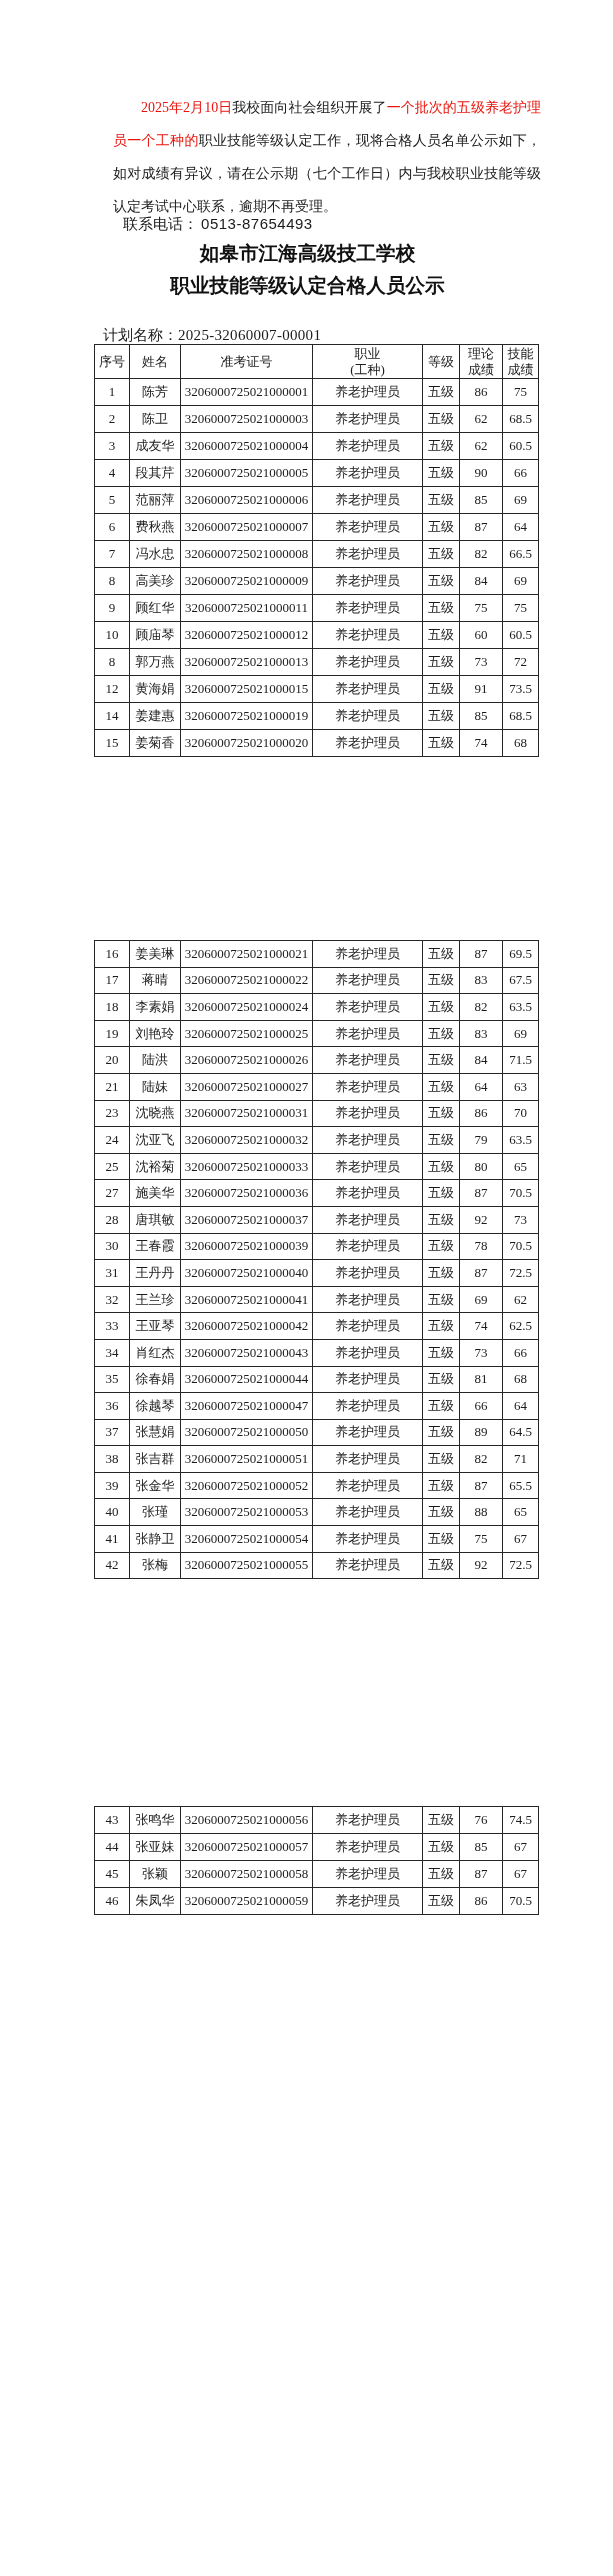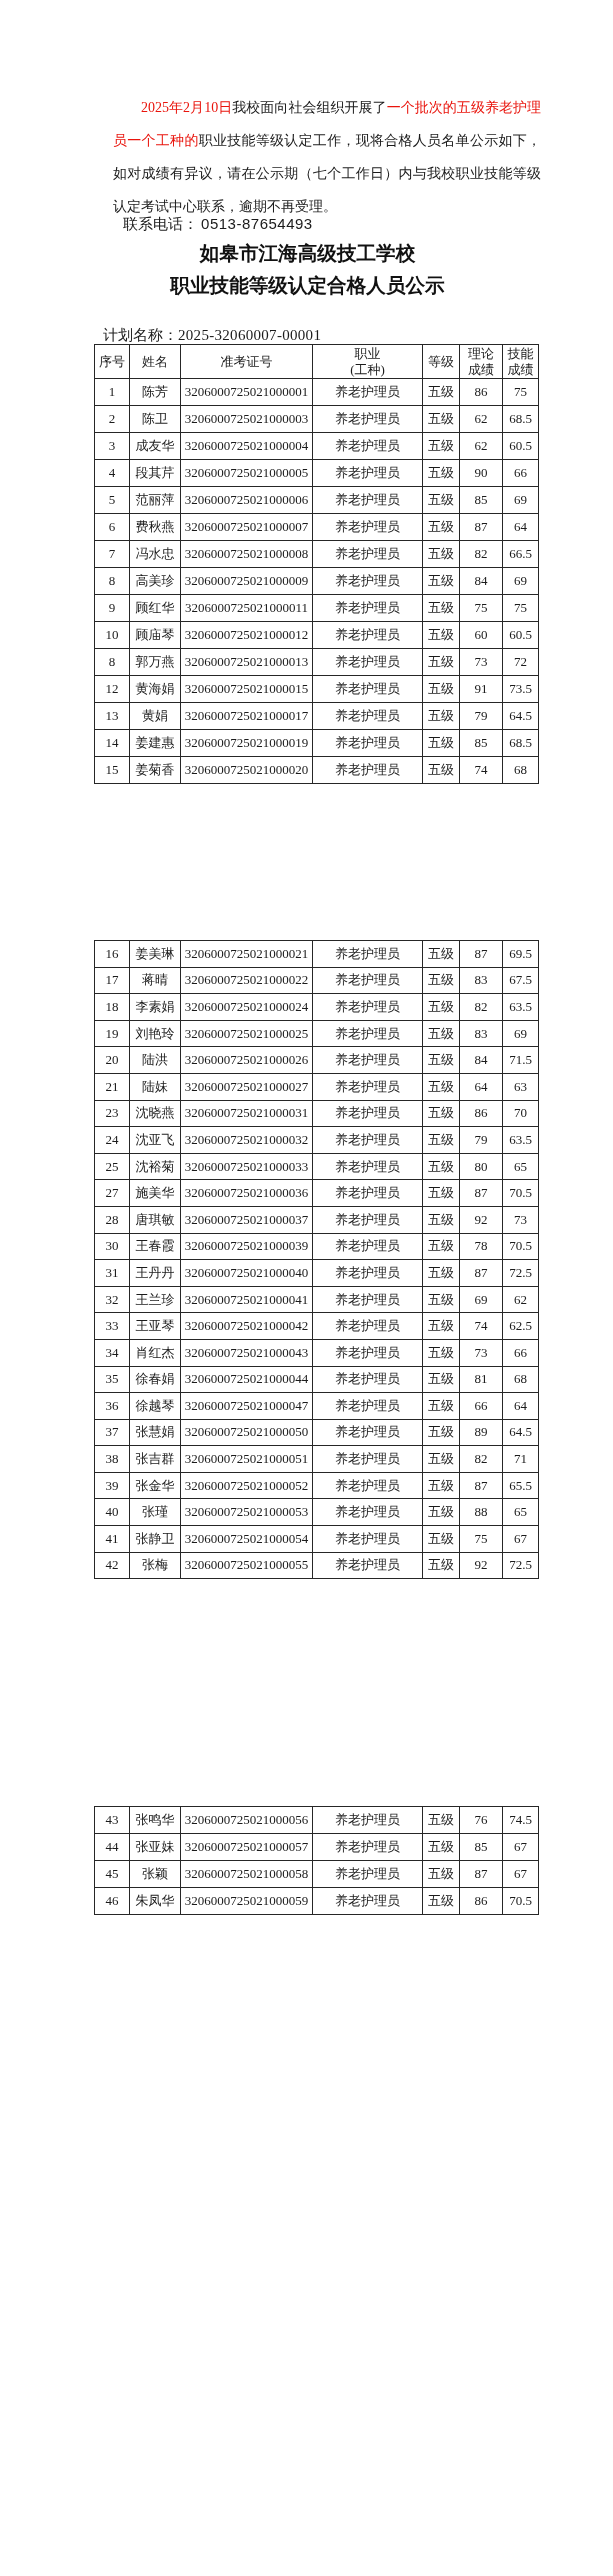--- a/index.html
+++ b/index.html
@@ -186,29 +186,20 @@
           <tr>
     <td>12</td>
     <td>黄海娟</td>
     <td>3206000725021000015</td>
     <td>养老护理员</td>
     <td>五级</td>
     <td>91</td>
     <td>73.5</td>
   </tr>
           <tr>
-    <td>13</td>
-    <td>黄娟</td>
-    <td>3206000725021000017</td>
-    <td>养老护理员</td>
-    <td>五级</td>
-    <td>79</td>
-    <td>64.5</td>
-  </tr>
-          <tr>
     <td>14</td>
     <td>姜建惠</td>
     <td>3206000725021000019</td>
     <td>养老护理员</td>
     <td>五级</td>
     <td>85</td>
     <td>68.5</td>
   </tr>
           <tr>
     <td>15</td>

